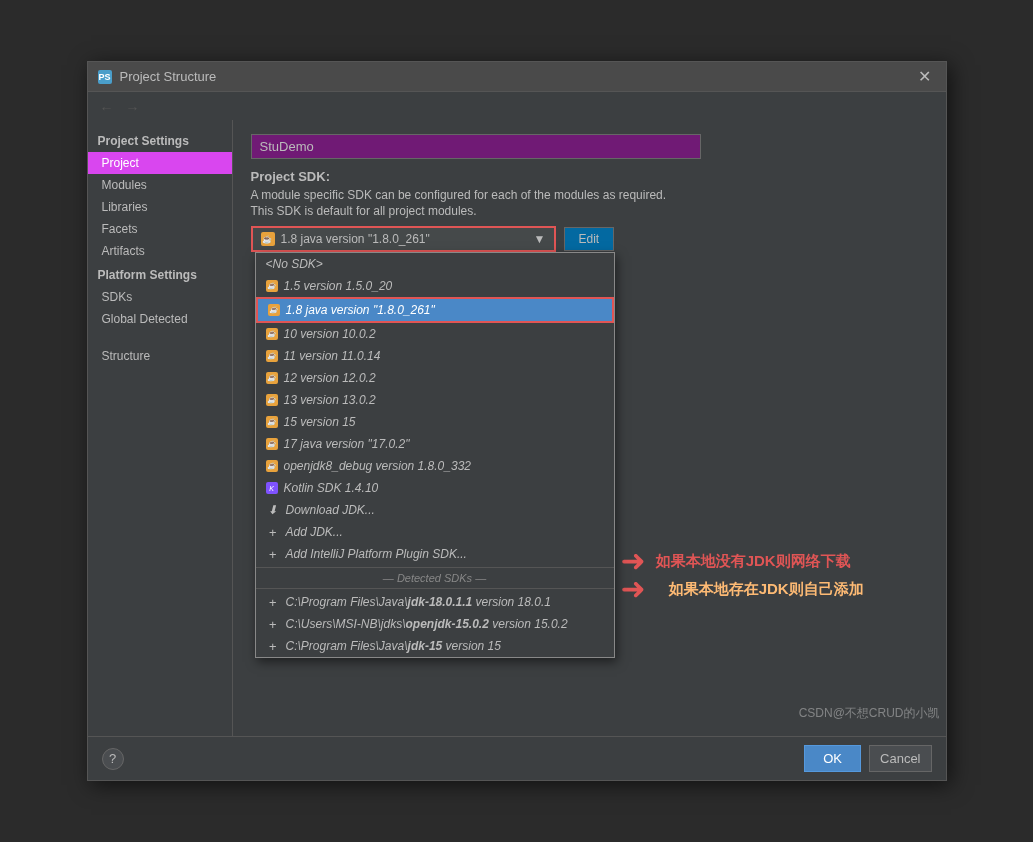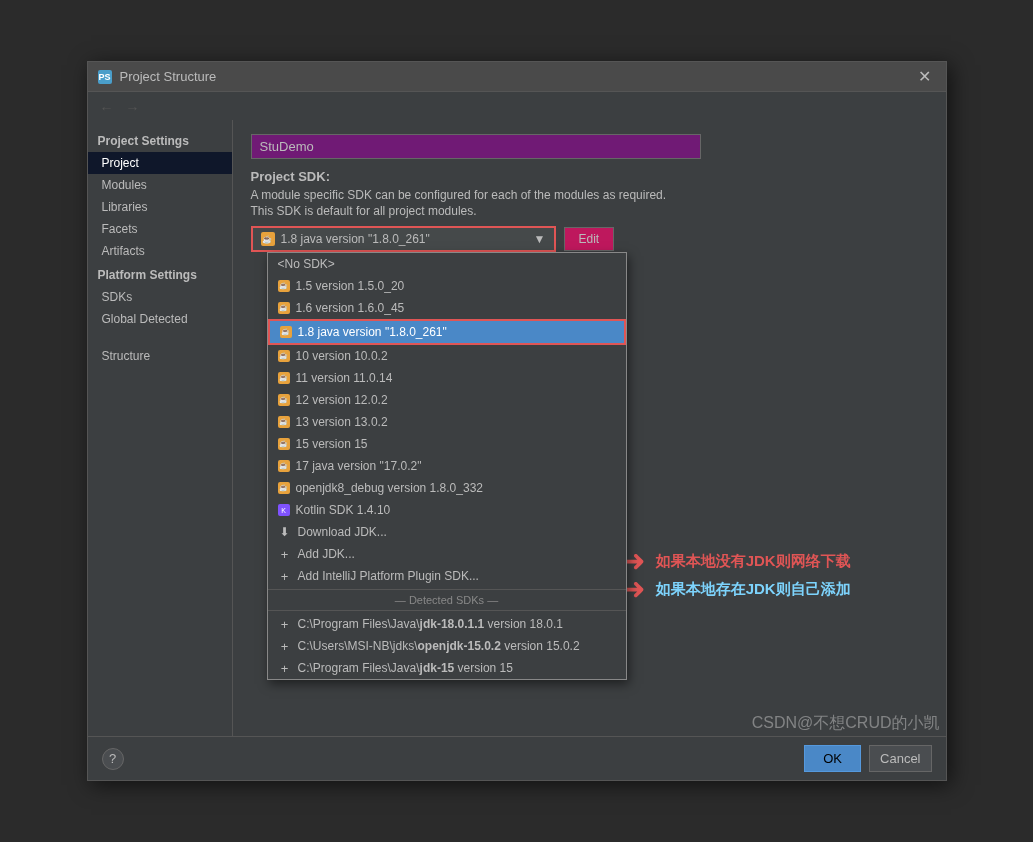--- a/index.html
+++ b/index.html
@@ -91,21 +91,21 @@
       font-weight: bold;
       padding: 6px 10px 4px 10px;
     }
     .sidebar-item {
       padding: 4px 10px 4px 14px;
       color: #bbb;
       cursor: pointer;
       font-size: 12px;
     }
     .sidebar-item.active {
-      background: #0f172a;
+      background: #d946ef;
       color: white;
     }
     .main {
       flex: 1;
       padding: 14px 18px;
       position: relative;
       overflow: hidden;
     }
     .field-label {
       color: #bbb;
@@ -143,36 +143,37 @@
       display: flex;
       align-items: center;
       justify-content: space-between;
       cursor: pointer;
       position: relative;
     }
     .sdk-dropdown-arrow {
       color: #bbb;
     }
     .edit-btn {
-      background: #be185d;
+      background: #0369a1;
       border: 1px solid #666;
       color: #bbb;
       padding: 4px 14px;
       cursor: pointer;
       font-size: 12px;
     }
     .dropdown-menu {
       position: absolute;
       top: 26px;
-      left: 16px;
+      left: 4px;
       width: 360px;
       background: #3c3f41;
       border: 1px solid #888;
       z-index: 100;
       box-shadow: 2px 4px 10px rgba(0,0,0,0.5);
+      font-style: italic;
     }
     .dropdown-item {
       padding: 4px 10px;
       color: #bbb;
       cursor: pointer;
       font-size: 12px;
       display: flex;
       align-items: center;
       gap: 6px;
     }
@@ -257,39 +258,39 @@
       cursor: pointer;
       font-size: 13px;
     }
     .bottom-actions {
       display: flex;
       gap: 8px;
     }
     .ok-btn {
       background: #4a88c7;
       border: 1px solid #5599dd;
-      color: #000000;
+      color: #ffffff;
       padding: 5px 18px;
       cursor: pointer;
       font-size: 13px;
     }
     .cancel-btn {
       background: #4a4d50;
       border: 1px solid #666;
       color: #bbb;
       padding: 5px 10px;
       cursor: pointer;
       font-size: 13px;
     }
     .watermark {
       position: absolute;
-      bottom: 0;
+      bottom: 12px;
       right: 0;
       color: rgba(200,200,200,0.5);
-      font-size: 16px;
+      font-size: 12px;
       padding: 2px 6px;
     }
     .red-border {
       border: 2px solid #e05555 !important;
     }
   </style>
 </head>
 <body>
 
 <div class="dialog">
@@ -346,24 +347,20 @@
 
         <div class="dropdown-menu">
 
           <div class="dropdown-item">
             <span>&lt;No SDK&gt;</span>
           </div>
           <div class="dropdown-item">
             <span class="sdk-icon-small">☕</span>
             <span>1.5 version 1.5.0_20</span>
           </div>
-          <div class="dropdown-item">
-            <span class="sdk-icon-small">☕</span>
-            <span>1.6 version 1.6.0_45</span>
-          </div>
 
           <div class="dropdown-item selected red-border">
             <span class="sdk-icon-small">☕</span>
             <span>1.8 java version "1.8.0_261"</span>
           </div>
           <div class="dropdown-item">
             <span class="sdk-icon-small">☕</span>
             <span>10 version 10.0.2</span>
           </div>
           <div class="dropdown-item">
@@ -423,21 +420,21 @@
           </div>
         </div>
 
         <div style="position:absolute; top: 320px; left: 370px; display:flex; align-items:center; gap: 10px;">
           <div style="color: #e05555; font-size: 30px; line-height:1;">➜</div>
           <span style="color: #e05555; font-size: 15px; font-weight: bold;">如果本地没有JDK则网络下载</span>
         </div>
 
         <div style="position:absolute; top: 348px; left: 370px; display:flex; align-items:center; gap: 10px;">
           <div style="color: #e05555; font-size: 30px; line-height:1;">➜</div>
-          <span style="color: #7dd3fc; font-size: 15px; font-weight: bold;">如果本地存在JDK则自己添加</span>
+          <span style="color: #fdba74; font-size: 15px; font-weight: bold; margin-left: 13px;">如果本地存在JDK则自己添加</span>
         </div>
       </div>
 
       
       <div class="watermark">CSDN@不想CRUD的小凯</div>
     </div>
   </div>
 
   <div class="bottom-bar">
     <div class="help-btn">?</div>

